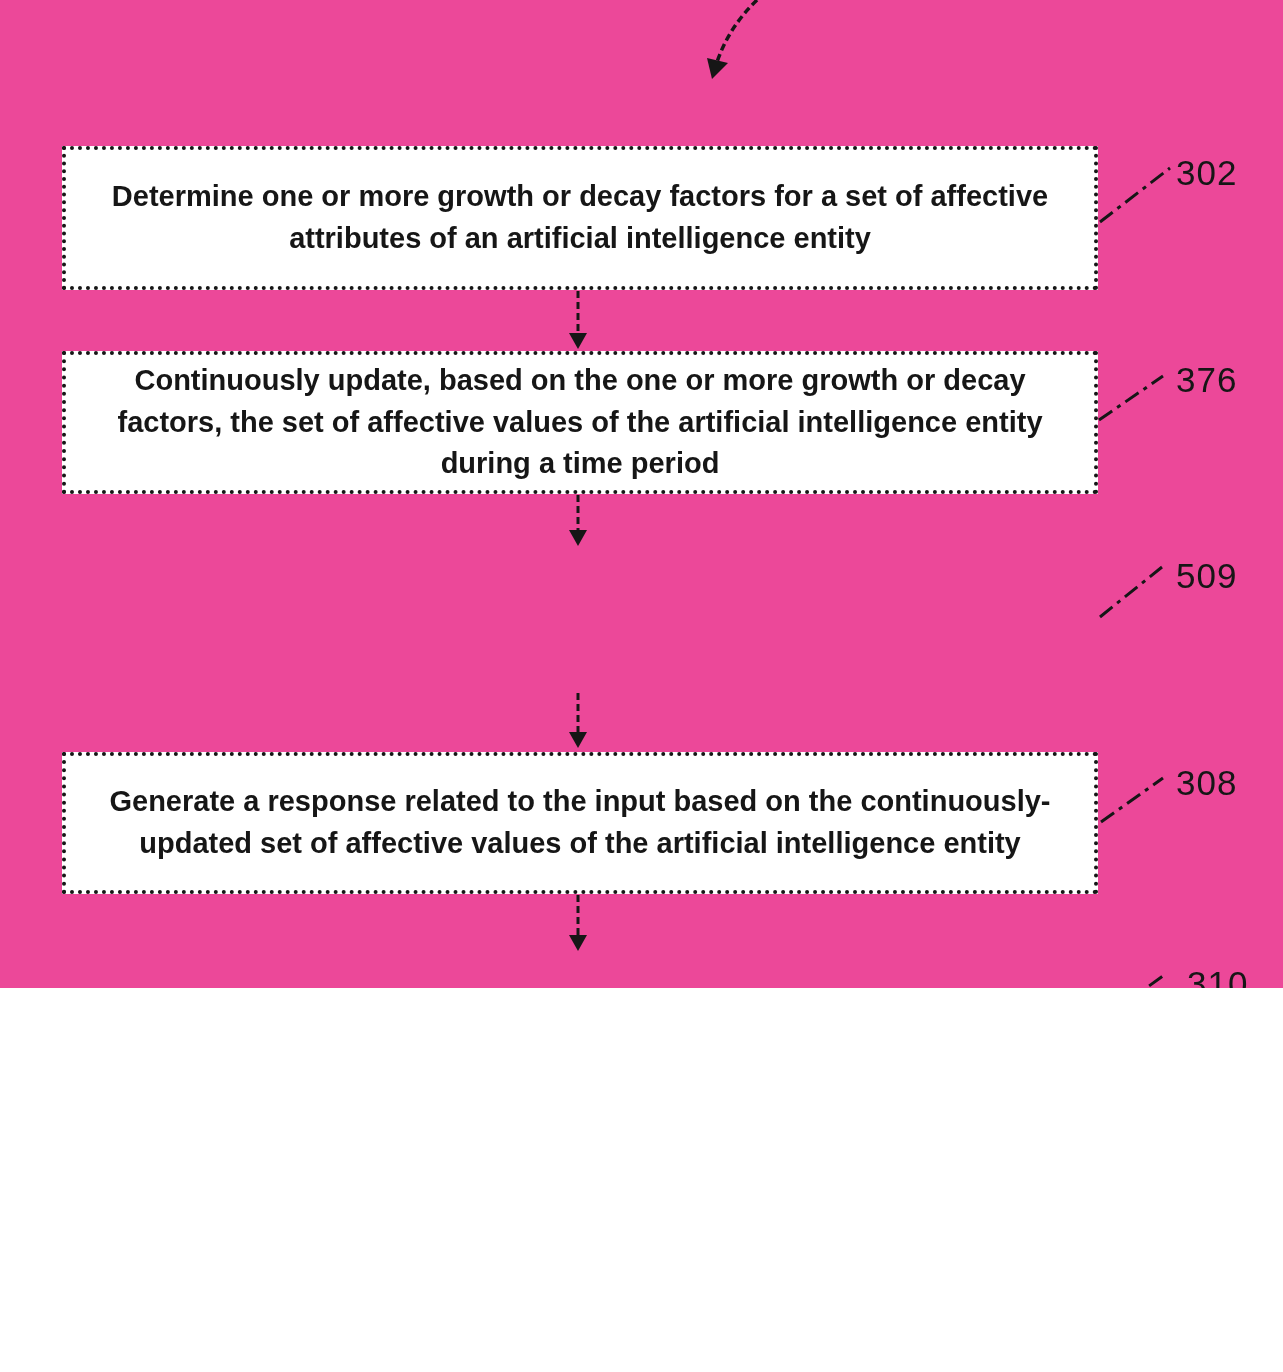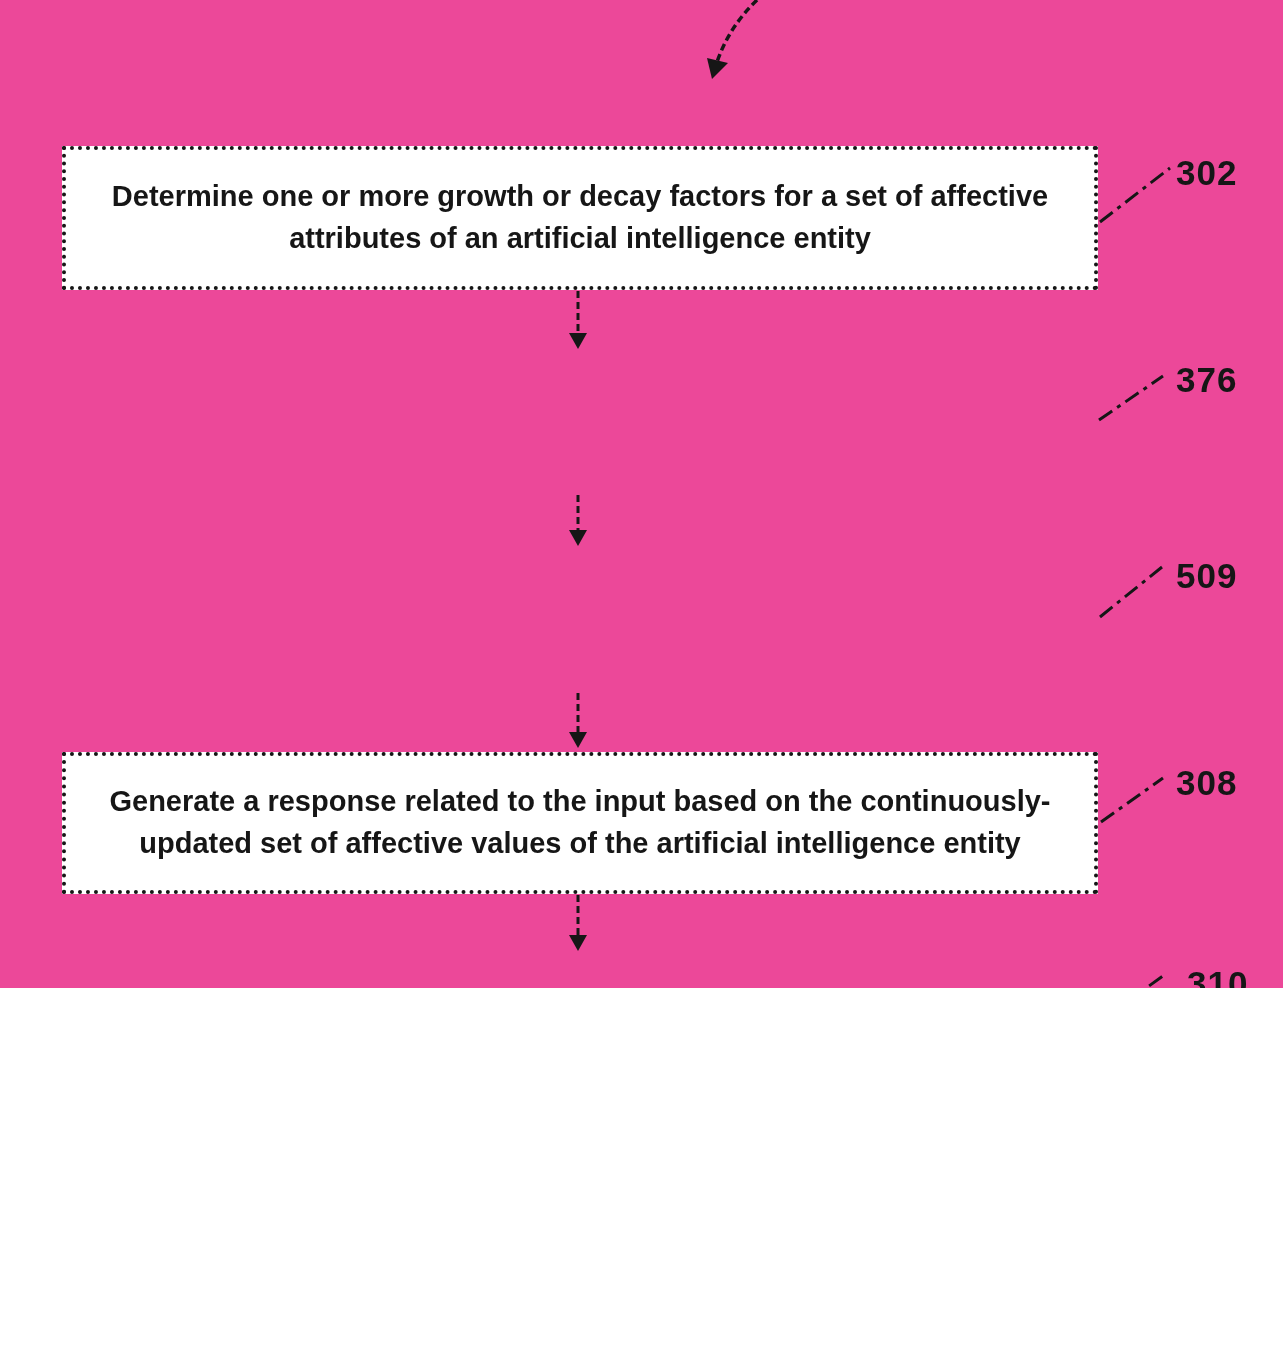--- a/index.html
+++ b/index.html
@@ -43,21 +43,21 @@
   .box-302 { top: 146px; height: 144px; }
   .box-304 { top: 351px; height: 143px; }
   .box-306 { top: 548px; height: 144px; }
   .box-308 { top: 752px; height: 142px; }
   .box-310 { top: 955px; height: 142px; }
   .box-312 { top: 1162px; height: 200px; left: 66px; width: 1040px; }
   .ref-label {
     position: absolute;
     left: 1176px;
     width: 100px;
-    font-weight: bold;
+    font-weight: normal;
     font-size: 35px;
     letter-spacing: 1px;
     color: #161616;
   }
   .ref-302 { top: 153px; }
   .ref-304 { top: 360px; }
   .ref-306 { top: 556px; }
   .ref-308 { top: 763px; }
   .ref-310 { top: 964px; margin-left: 11px; }
   .ref-312 { top: 1194px; margin-top: 20px; }
@@ -99,20 +99,23 @@
     <line x1="1099" y1="420" x2="1163" y2="376" stroke="#161616" stroke-width="3" stroke-dasharray="16 6 4 6"></line>
     <line x1="1100" y1="617" x2="1162" y2="567" stroke="#161616" stroke-width="3" stroke-dasharray="16 6 4 6"></line>
     <line x1="1101" y1="822" x2="1163" y2="778" stroke="#161616" stroke-width="3" stroke-dasharray="16 6 4 6"></line>
     <line x1="1097" y1="1023" x2="1163" y2="976" stroke="#161616" stroke-width="3" stroke-dasharray="16 6 4 6"></line>
     <line x1="1104" y1="1272" x2="1172" y2="1228" stroke="#161616" stroke-width="3" stroke-dasharray="16 6 4 6"></line>
   </svg>
 
   <div class="flow-box box-302">
     <span>Determine one or more growth or decay factors for a set of affective attributes of an artificial intelligence entity</span>
   </div>
+  <div class="flow-box box-304">
+    <span>Continuously update, based on the one or more growth or decay factors, the set of affective values of the artificial intelligence entity during a time period</span>
+  </div>
   <div class="flow-box box-308">
     <span>Generate a response related to the input based on the continuously-updated set of affective values of the artificial intelligence entity</span>
   </div>
 
   <div class="ref-label ref-302">302</div>
   <div class="ref-label ref-304">376</div>
   <div class="ref-label ref-306">509</div>
   <div class="ref-label ref-308">308</div>
   <div class="ref-label ref-310">310</div>
   <div class="ref-label ref-312">312</div>

